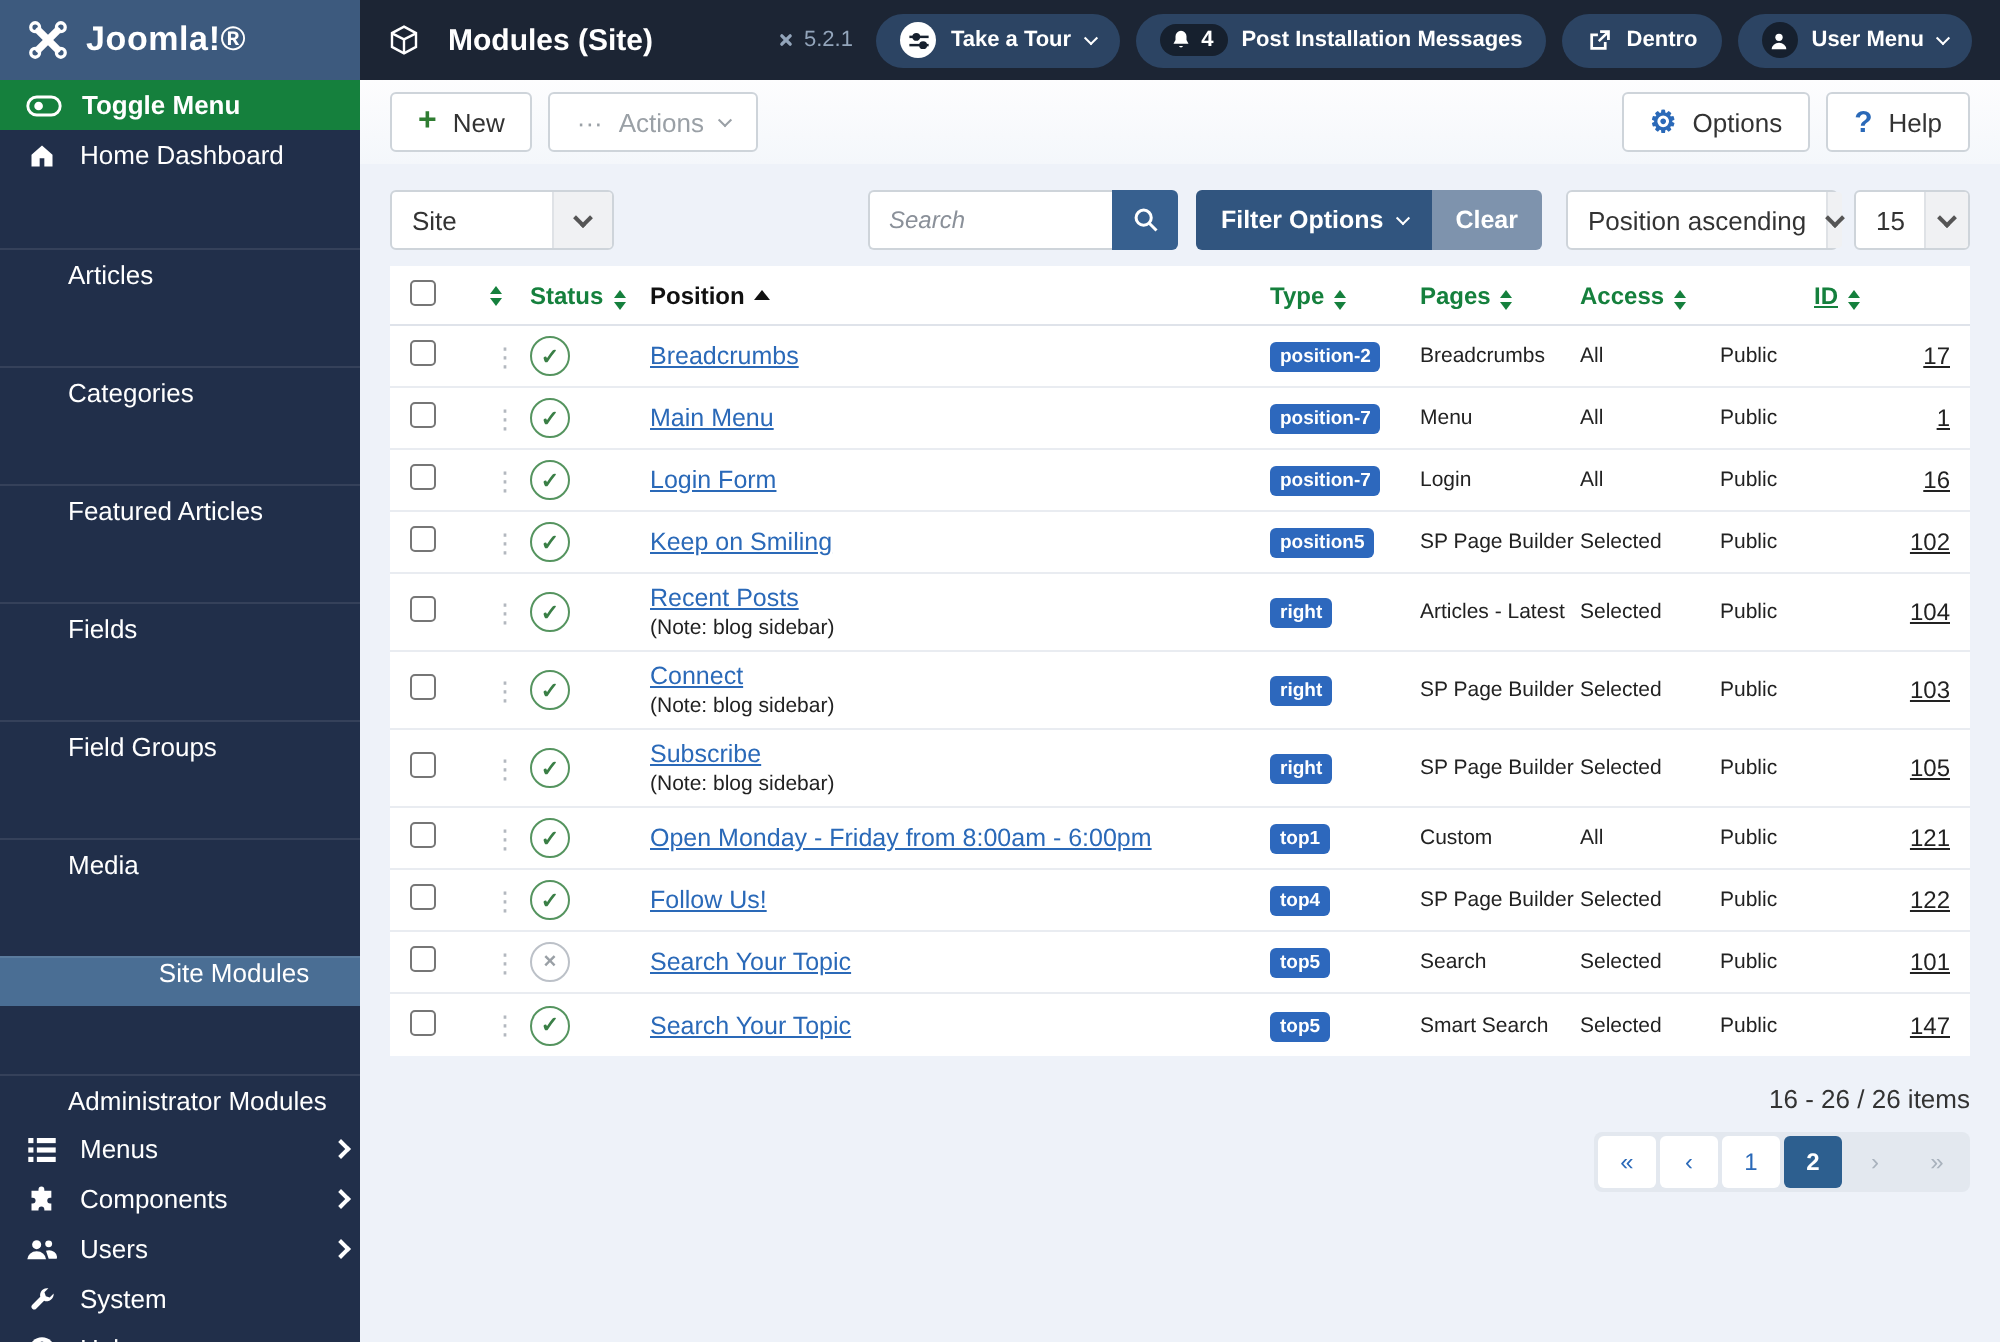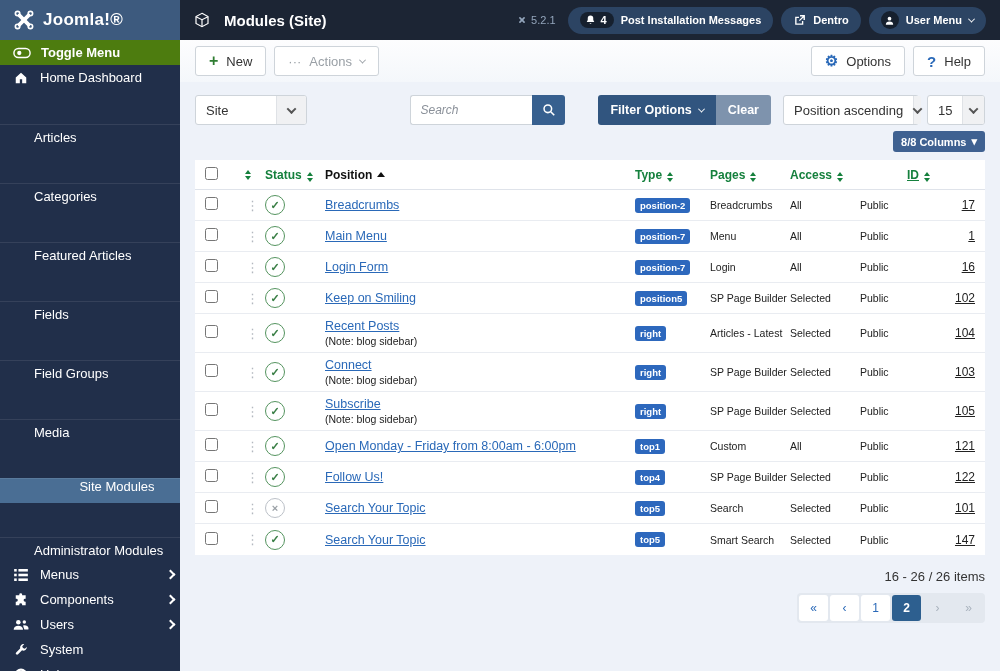--- a/index.html
+++ b/index.html
@@ -3,21 +3,21 @@
 <meta charset="utf-8">
 <style>
   * { box-sizing: border-box; margin: 0; padding: 0; }
   html,body { width:1000px; height:671px; overflow:hidden; }
   body { font-family:"Liberation Sans", sans-serif; background:#eef2f9; position:relative; color:#222; }
 
   
   .sidebar { position:absolute; left:0; top:0; width:212px; height:671px; background:#212f4a; color:#fff; }
   .logo { height:40px; background:#3d5a7e; display:flex; align-items:center; padding:0 13px; gap:8px; }
   .logo-text { font-weight:bold; font-size:17px; letter-spacing:.3px; }
-  .toggle-row { height:25px; background:#4d7c0f; display:flex; align-items:center; padding:0 13px; gap:10px; font-size:13px; font-weight:600; }
+  .toggle-row { height:25px; background:#15803d; display:flex; align-items:center; padding:0 13px; gap:10px; font-size:13px; font-weight:600; }
   .snav { font-size:13px; }
   .srow { height:25px; display:flex; align-items:center; padding:0 12px; gap:10px; cursor:pointer; }
   .srow .ico { width:18px; display:flex; justify-content:center; align-items:center; flex:0 0 18px; }
   .srow .right { margin-left:auto; display:flex; align-items:center; gap:12px; }
   .srow.sub { padding-left:34px; border-top:1px solid rgba(255,255,255,.09);margin-top:34px; }
   .srow.active { background:#4a6e94;flex-direction:column; }
   .plus { font-size:15px; font-weight:bold; line-height:1; }
   .chv { display:inline-block; width:7px; height:7px; border-right:2px solid currentColor; border-bottom:2px solid currentColor; transform:rotate(45deg) translate(-1px,-1px); }
   .chv.right { transform:rotate(-45deg); }
   .chv.sm { width:5px; height:5px; border-width:1.5px; }
@@ -49,21 +49,21 @@
   .selectbox .cz { width:30px; background:#f0f1f3; border-left:1px solid #dfe2e6; display:flex; align-items:center; justify-content:center; color:#555; border-radius:0 2px 2px 0; }
   .w-site { width:112px; }
   .w-sort { width:136px; }
   .w-limit { width:58px; }
   .fspacer { flex:1; }
   .searchwrap { display:flex; }
   .searchwrap input { width:122px; height:30px; border:1px solid #ced4da; border-right:none; border-radius:3px 0 0 3px; padding:0 9px; font-size:12px; font-style:italic; color:#333; outline:none; }
   .searchwrap input::placeholder { color:#8a9099; font-style:italic; }
   .search-btn { width:33px; height:30px; background:#37608f; border:none; border-radius:0 3px 3px 0; display:flex; align-items:center; justify-content:center; cursor:pointer; }
   .fgroup { display:flex; margin-left:9px; }
-  .fo-btn { background:#31557f; color:#fff; border:none; height:30px; padding:0 12px; font-size:12.5px; font-weight:bold; border-radius:3px 0 0 3px; display:flex; align-items:center; gap:7px; cursor:pointer;margin-left:24px; }
+  .fo-btn { background:#31557f; color:#fff; border:none; height:30px; padding:0 12px; font-size:12.5px; font-weight:bold; border-radius:3px 0 0 3px; display:flex; align-items:center; gap:7px; cursor:pointer; }
   .clear-btn { background:#7e93ad; color:#fff; border:none; height:30px; padding:0 12px; font-size:12.5px; font-weight:bold; border-radius:0 3px 3px 0; cursor:pointer; }
   .gap12 { width:12px; } .gap8 { width:8px; }
 
   .colsrow { display:flex; justify-content:flex-end; margin-top:6px; }
   .cols-btn { background:#3f6191; color:#fff; border:none; border-radius:3px; font-size:11px; font-weight:bold; padding:4px 8px; display:flex; align-items:center; gap:5px; cursor:pointer; }
 
   
   .table { background:#fff; margin-top:8px; }
   .thead, .trow { display:grid; grid-template-columns:35px 25px 60px 1fr 75px 80px 70px 70px 45px; align-items:center; padding:0 10px 0 10px; }
   .thead { height:30px; border-bottom:1px solid #dfe3ea; font-size:12px; font-weight:bold; }
@@ -267,20 +267,32 @@
     <span class="version">
       <span>
         <svg width="10" height="10" viewBox="0 0 24 24" fill="none" stroke="#93a5bb">
           <line x1="7" y1="7" x2="17" y2="17" stroke-width="4" stroke-linecap="round"></line>
           <line x1="17" y1="7" x2="7" y2="17" stroke-width="4" stroke-linecap="round"></line>
         </svg>
       </span>
       <span>5.2.1</span>
     </span>
     <div class="pill">
+      <span class="circ light">
+        <svg width="11" height="11" viewBox="0 0 16 16" stroke="#16202e" stroke-width="1.8" fill="#16202e">
+          <line x1="1" y1="5" x2="15" y2="5"></line>
+            <circle cx="6" cy="5" r="2"></circle>
+          <line x1="1" y1="11" x2="15" y2="11"></line>
+            <circle cx="11" cy="11" r="2"></circle>
+        </svg>
+      </span>
+      <span>Take a Tour</span>
+      <span class="chv sm"></span>
+    </div>
+    <div class="pill">
       <span class="loz">
         <span>
           <svg width="11" height="12" viewBox="0 0 24 24" fill="#fff">
               <path d="M12 2a6 6 0 0 0-6 6v4l-2.2 4.2h16.4L18 12V8a6 6 0 0 0-6-6z"></path>
               <path d="M9.8 18.5a2.3 2.3 0 0 0 4.4 0z"></path>
             </svg>
         </span>
         <span>4</span>
       </span>
       <span>Post Installation Messages</span>
@@ -365,26 +377,20 @@
     </div>
     <span class="gap8"></span>
     <div class="selectbox w-limit">
       <span class="val">15</span>
       <span class="cz">
           <span class="chv"></span>
         </span>
     </div>
   </div>
 
-  <div class="colsrow">
-    <button class="cols-btn">
-      <span>8/8 Columns</span>
-      <span>▾</span>
-    </button>
-  </div>
 
   <div class="table">
     <div class="thead">
       <span><input type="checkbox" style=""></span>
       <span class="hblue">
           <span class="sort">
             <b class="u"></b>
             <b class="d"></b>
           </span>
         </span>

